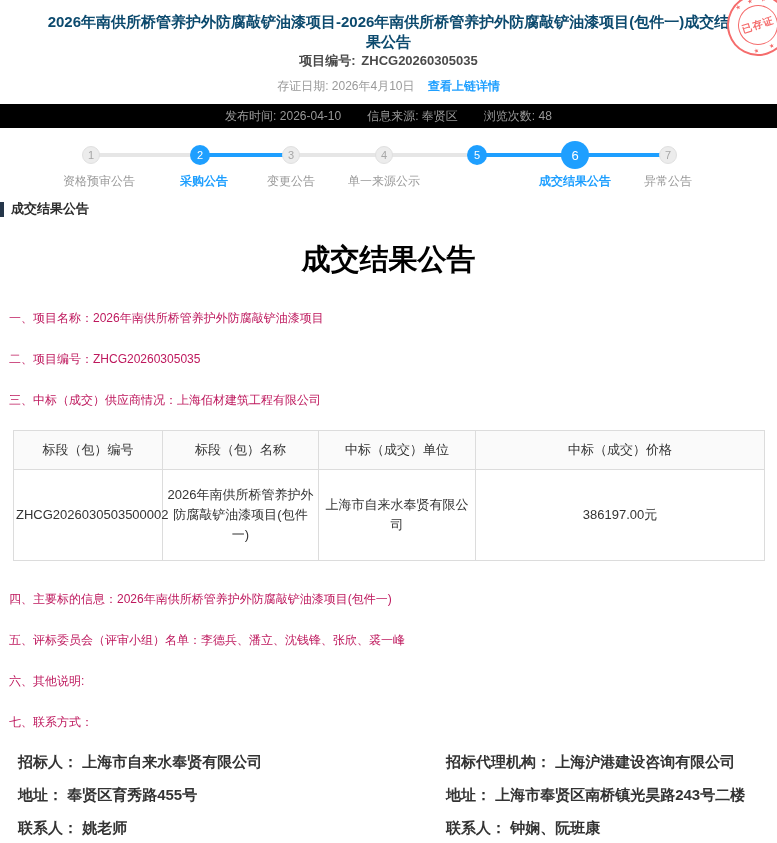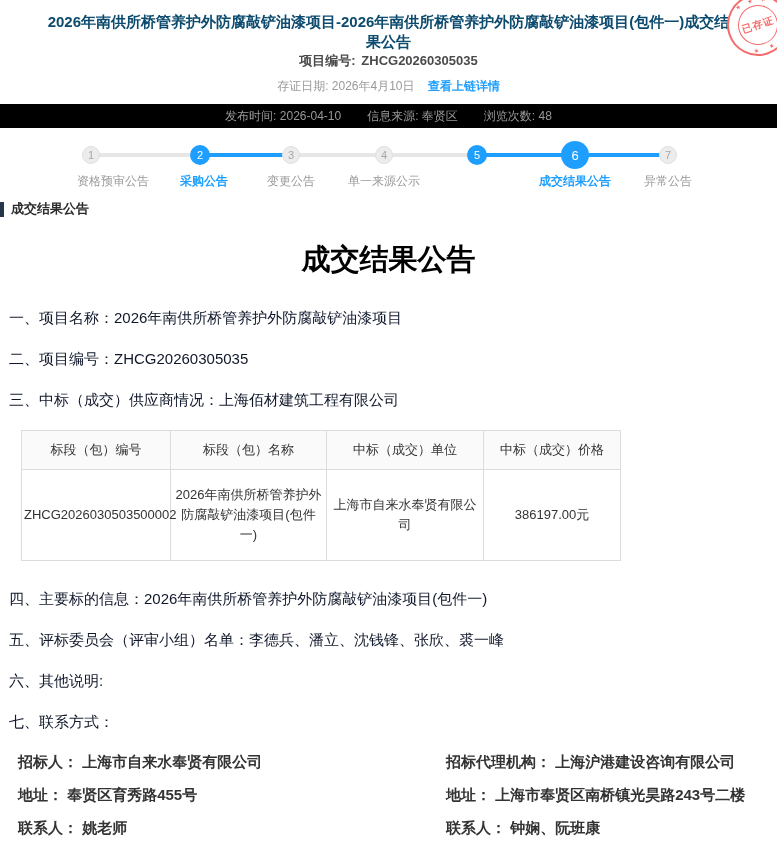--- a/index.html
+++ b/index.html
@@ -48,23 +48,23 @@
   
   .section-title{display:flex;align-items:center;margin:2px 0 0 0;}
   .section-bar{width:4px;height:15px;background:var(--navy);margin-right:7px;}
   .section-text{font-size:13px;font-weight:bold;color:#2b2b2b;}
 
   
   .doc-title{text-align:center;font-size:29px;font-weight:bold;color:#000;margin:22px 0 27px;}
 
   
   .content{padding:0 9px;margin-top:14px;}
-  .content p.item{margin:0 0 19px;line-height:22px;font-size:15px;color:#0f172a;}
-
-  table.result{width:600px;border-collapse:collapse;table-layout:fixed;margin:2px 0 27px 12px;}
+  .content p.item{margin:0 0 19px;line-height:22px;font-size:12px;color:#be185d;}
+
+  table.result{width:752px;border-collapse:collapse;table-layout:fixed;margin:2px 0 27px 4px;}
   table.result th{background:#fafafa;border:1px solid var(--border);font-weight:normal;
     font-size:13px;color:#333;height:38px;text-align:center;padding:0 4px;}
   table.result td{border:1px solid var(--border);font-size:13px;color:#333;height:82px;
     text-align:center;line-height:20px;padding:4px;}
   td.code-cell{position:relative;}
   td.code-cell .code{position:absolute;left:2px;top:50%;transform:translateY(-50%);
     white-space:nowrap;z-index:2;}
 
   
   .contacts{display:flex;padding:0 9px;margin-top:14px;}
@@ -113,21 +113,21 @@
   </div>
 
   <div class="steps">
       <div class="connector inactive" style="left: 91px; width: 109px;"></div>
       <div class="connector active" style="left: 200px; width: 91px;"></div>
       <div class="connector inactive" style="left: 291px; width: 93px;"></div>
       <div class="connector inactive" style="left: 384px; width: 93px;"></div>
       <div class="connector active" style="left: 477px; width: 98px;"></div>
       <div class="connector active" style="left: 575px; width: 93px;"></div>
       <div class="step-circle inactive" style="left: 82px;">1</div>
-      <div class="step-label inactive" style="left: 33px; text-align: right;">资格预审公告</div>
+      <div class="step-label inactive" style="left: 41px;">资格预审公告</div>
       <div class="step-circle active" style="left: 190px;">2</div>
       <div class="step-label active" style="left: 146px;">采购公告</div>
       <div class="step-circle inactive" style="left: 282px;">3</div>
       <div class="step-label inactive" style="left: 233px;">变更公告</div>
       <div class="step-circle inactive" style="left: 375px;">4</div>
       <div class="step-label inactive" style="left: 326px;">单一来源公示</div>
       <div class="step-circle active" style="left: 467px;">5</div>
       <div class="step-circle current" style="left: 561px;">6</div>
       <div class="step-label current" style="left: 517px;">成交结果公告</div>
       <div class="step-circle inactive" style="left: 659px;">7</div>

